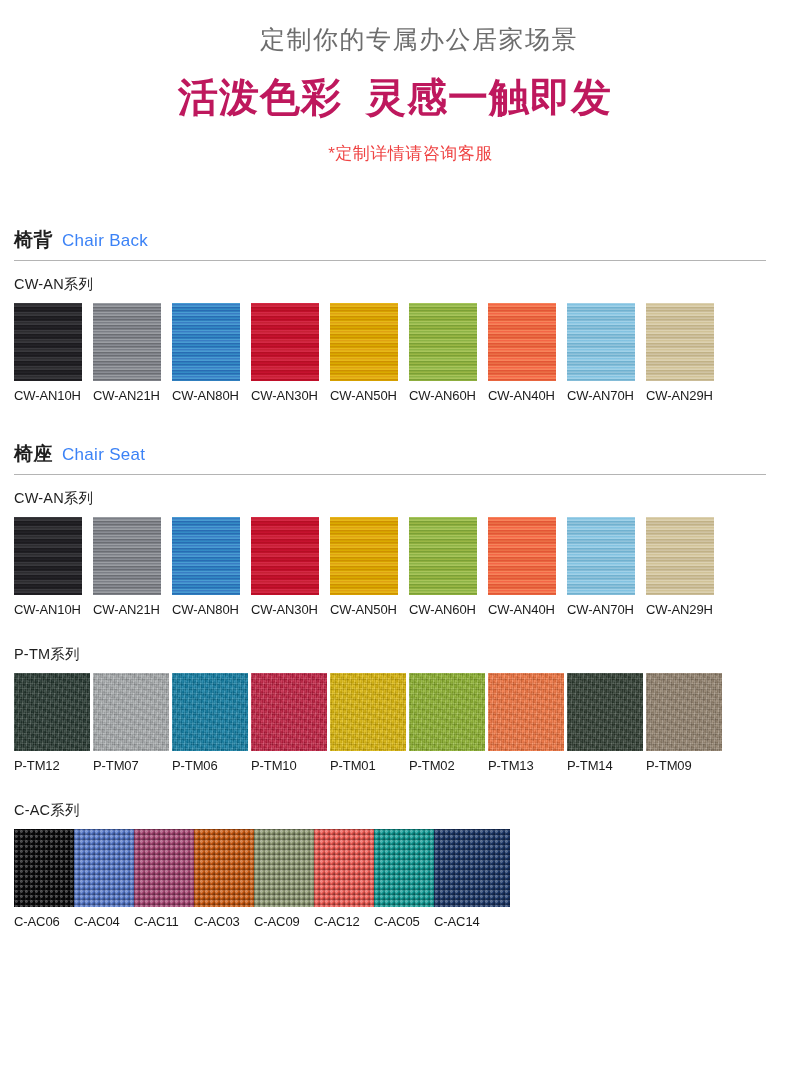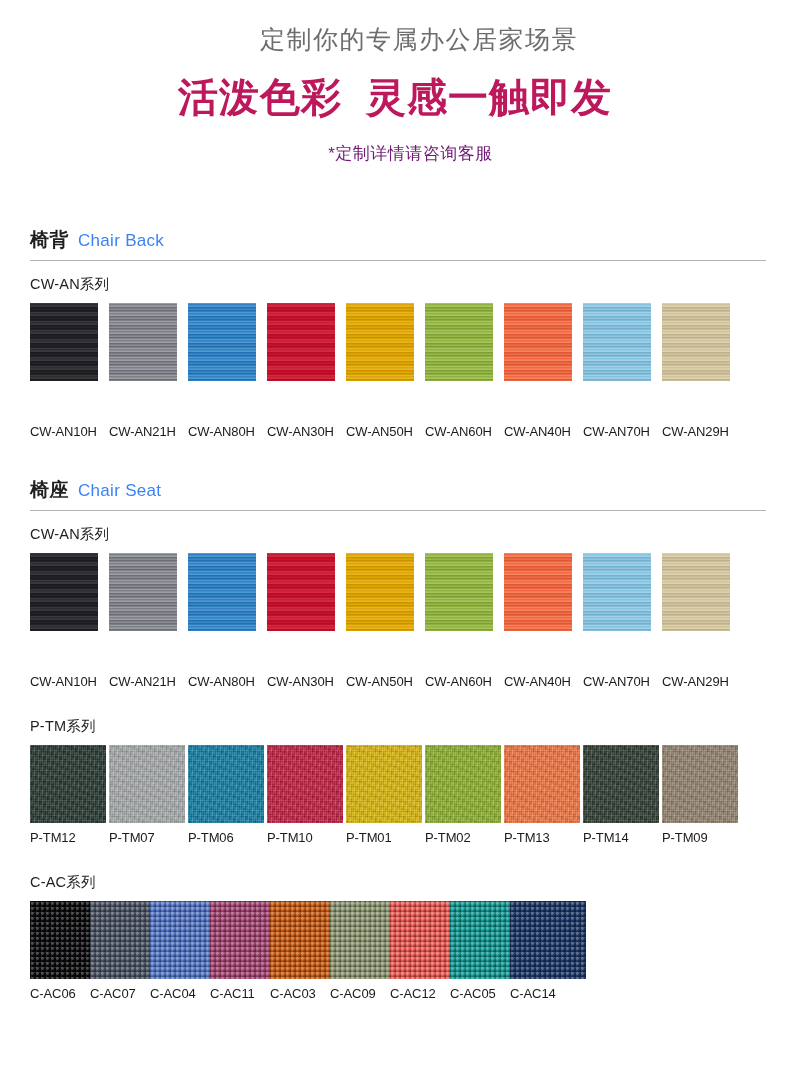--- a/index.html
+++ b/index.html
@@ -29,27 +29,27 @@
     font-size: 40px;
     font-weight: 700;
     letter-spacing: 1px;
     color: #be185d;
     line-height: 1.16;
     white-space: pre;
   }
   .hero-note {
     margin-top: 22px;
     font-size: 17px;
-    color: #701a75;
+    color: #ef4444;
     letter-spacing: 0.5px;
     padding-left: 31px;
   }
 
   
-  .sections { margin-top: 62px; padding: 0 24px 0 30px; }
+  .sections { margin-top: 62px; padding: 0 24px 0 14px; }
   .section { margin-bottom: 6px; }
   .section-head {
     display: flex;
     align-items: baseline;
     gap: 9px;
     padding-bottom: 7px;
     border-bottom: 1.5px solid #b4b4b4;
     margin-bottom: 14px;
   }
   .section-head .cn {
@@ -81,21 +81,21 @@
   }
   .swatch-label {
     margin-top: 7px;
     font-size: 13px;
     color: #1b1b1b;
     letter-spacing: -0.1px;
     white-space: nowrap;
   }
 
   
-  .row-cw .swatch-cell { width: 79px; gap: 36px; }
+  .row-cw .swatch-cell { width: 79px; }
   .row-cw .swatch { width: 68px; height: 78px; }
   .row-tm .swatch-cell { width: 79px; }
   .row-tm .swatch { width: 76px; height: 78px; }
   .row-ac .swatch-cell { width: 60px; }
   .row-ac .swatch { width: 76px; height: 78px; }
 
   
   
   .tex-cw::after {
     content:""; position:absolute; inset:0;
@@ -314,24 +314,20 @@
         </div>
         <div class="gap-series"></div>
         <div class="series">
           <div class="series-title">C-AC系列</div>
           <div class="swatch-row row-ac">
             <div class="swatch-cell">
               <div class="swatch tex-ac" title="C-AC06" style="background: rgb(7, 7, 9);"></div>
               <div class="swatch-label">C-AC06</div>
             </div>
             <div class="swatch-cell">
-              <div class="swatch tex-ac" title="C-AC07" style="background: rgb(74, 83, 99);"></div>
-              <div class="swatch-label">C-AC07</div>
-            </div>
-            <div class="swatch-cell">
               <div class="swatch tex-ac" title="C-AC04" style="background: rgb(85, 120, 203);"></div>
               <div class="swatch-label">C-AC04</div>
             </div>
             <div class="swatch-cell">
               <div class="swatch tex-ac" title="C-AC11" style="background: rgb(166, 69, 115);"></div>
               <div class="swatch-label">C-AC11</div>
             </div>
             <div class="swatch-cell">
               <div class="swatch tex-ac" title="C-AC03" style="background: rgb(204, 90, 16);"></div>
               <div class="swatch-label">C-AC03</div>

